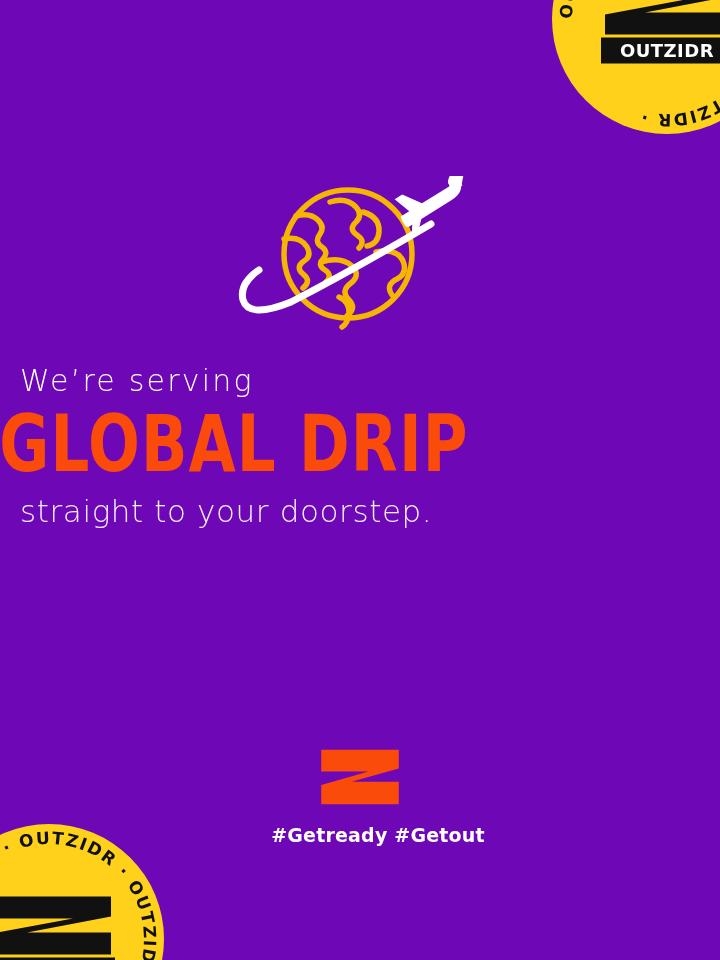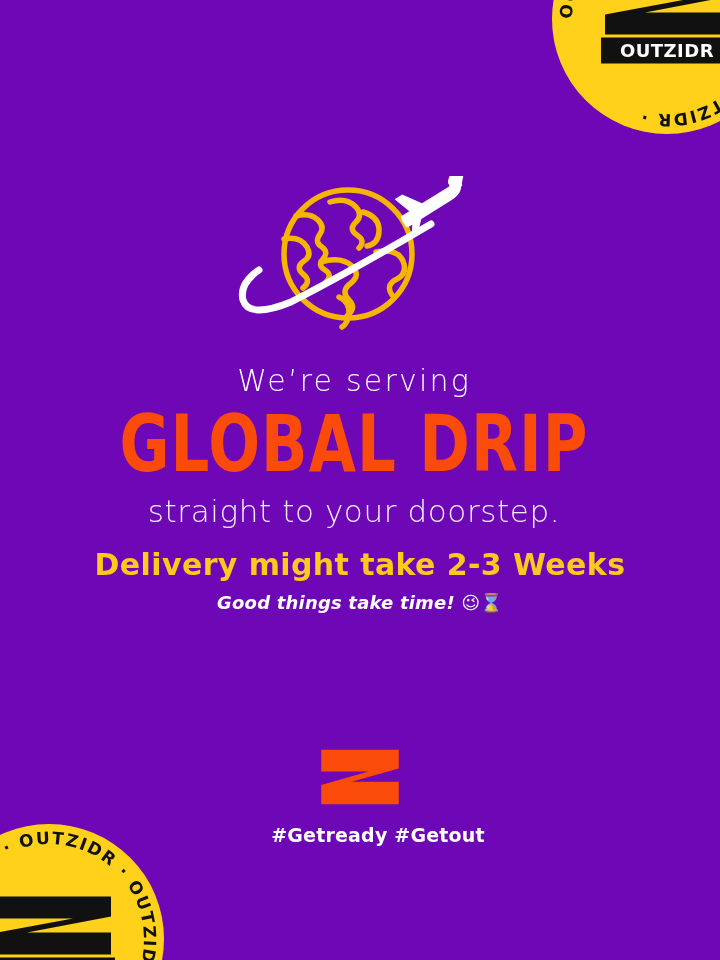--- a/index.html
+++ b/index.html
@@ -73,21 +73,22 @@
     width: 250px;
     height: 168px;
   }
 
   
   #headline-block {
     position: absolute;
     left: 0;
     right: 12px;
     top: 364px;
-    text-align: center;
+    text-align: left;
+    padding-left: 20px;
   }
   #eyebrow-text {
     color: #ffffff;
     font-size: 30px;
     font-weight: 300;
     letter-spacing: 2.2px;
     line-height: 1.1;
     font-family: "DejaVu Sans", sans-serif;
   }
   #title-text {
@@ -228,27 +229,20 @@
       <path d="M14 26 L4 40 L12 40 L24 28 Z"></path>
     </g>
   </svg>
 
   <div id="headline-block">
     <div id="eyebrow-text">We’re serving</div>
     <div id="title-text">GLOBAL DRIP</div>
     <div id="subtitle-text">straight to your doorstep.</div>
   </div>
 
-  <div id="delivery-block">
-    <div id="delivery-headline">Delivery might take 2-3 Weeks</div>
-    <div id="delivery-subline">
-      <span>Good things take time!</span>
-      <span id="delivery-emojis">😉⌛</span>
-    </div>
-  </div>
 
   <div id="footer-block">
     <svg id="brand-zmark" viewBox="0 0 132 94">
       <polygon points="2,2 130,2 130,33 52,55 130,55 130,92 2,92 2,60 80,38 2,38" fill="#fa4b0a"></polygon>
     </svg>
     <div id="hashtag-text">#Getready #Getout</div>
   </div>
 
 </div>
 

